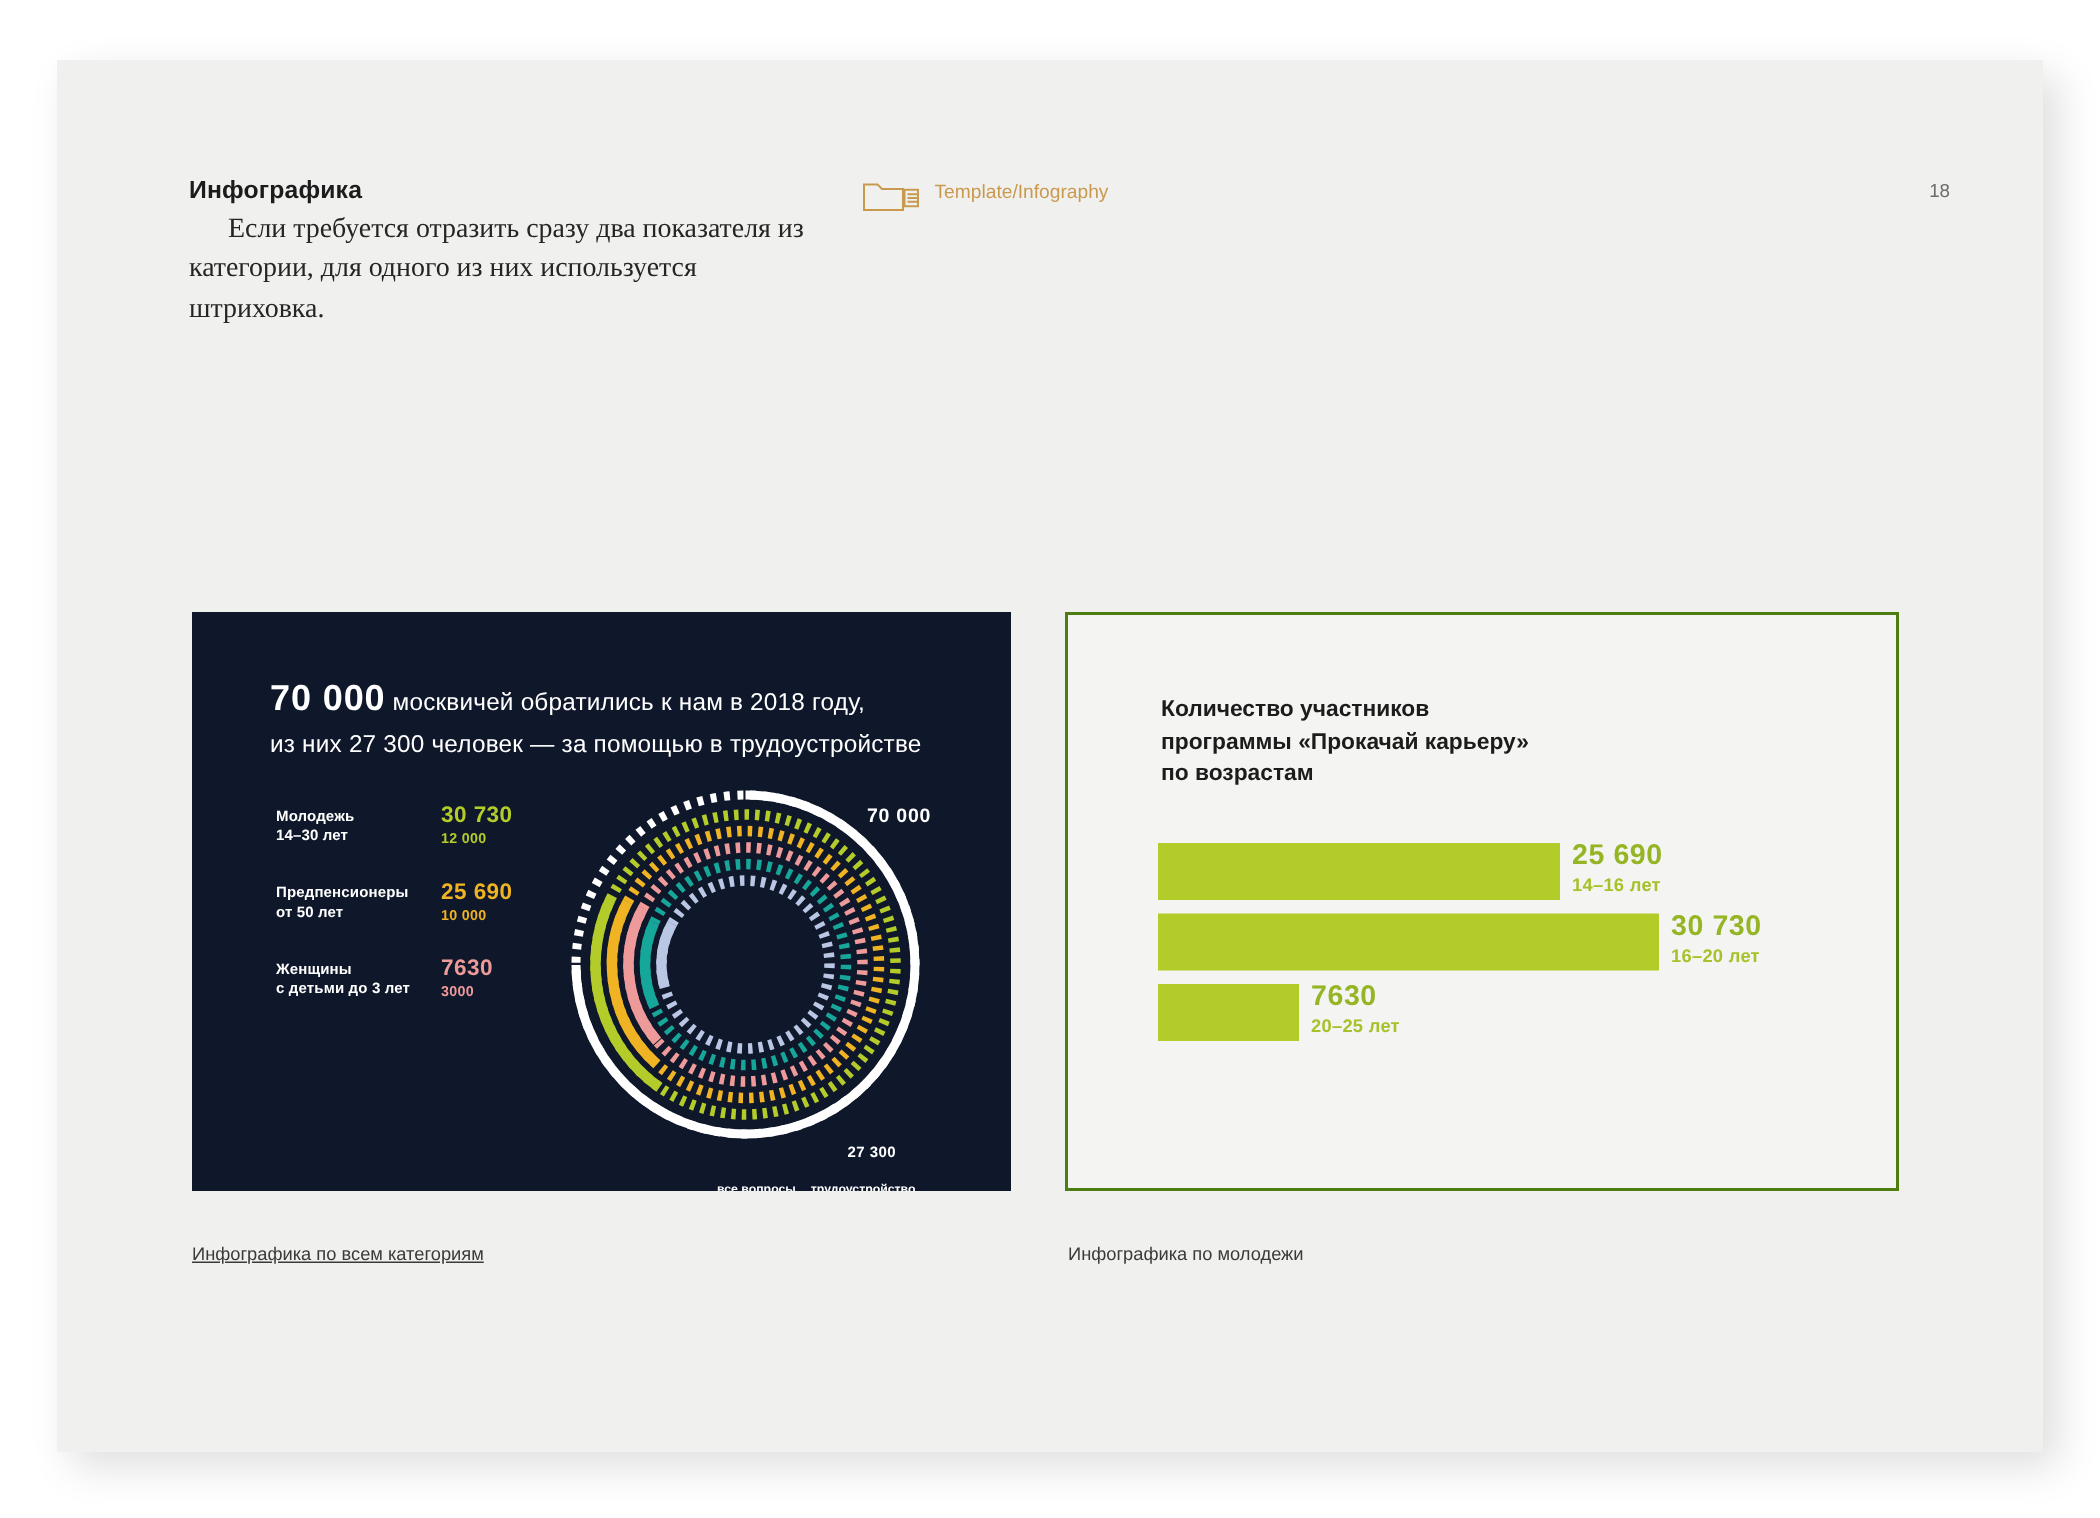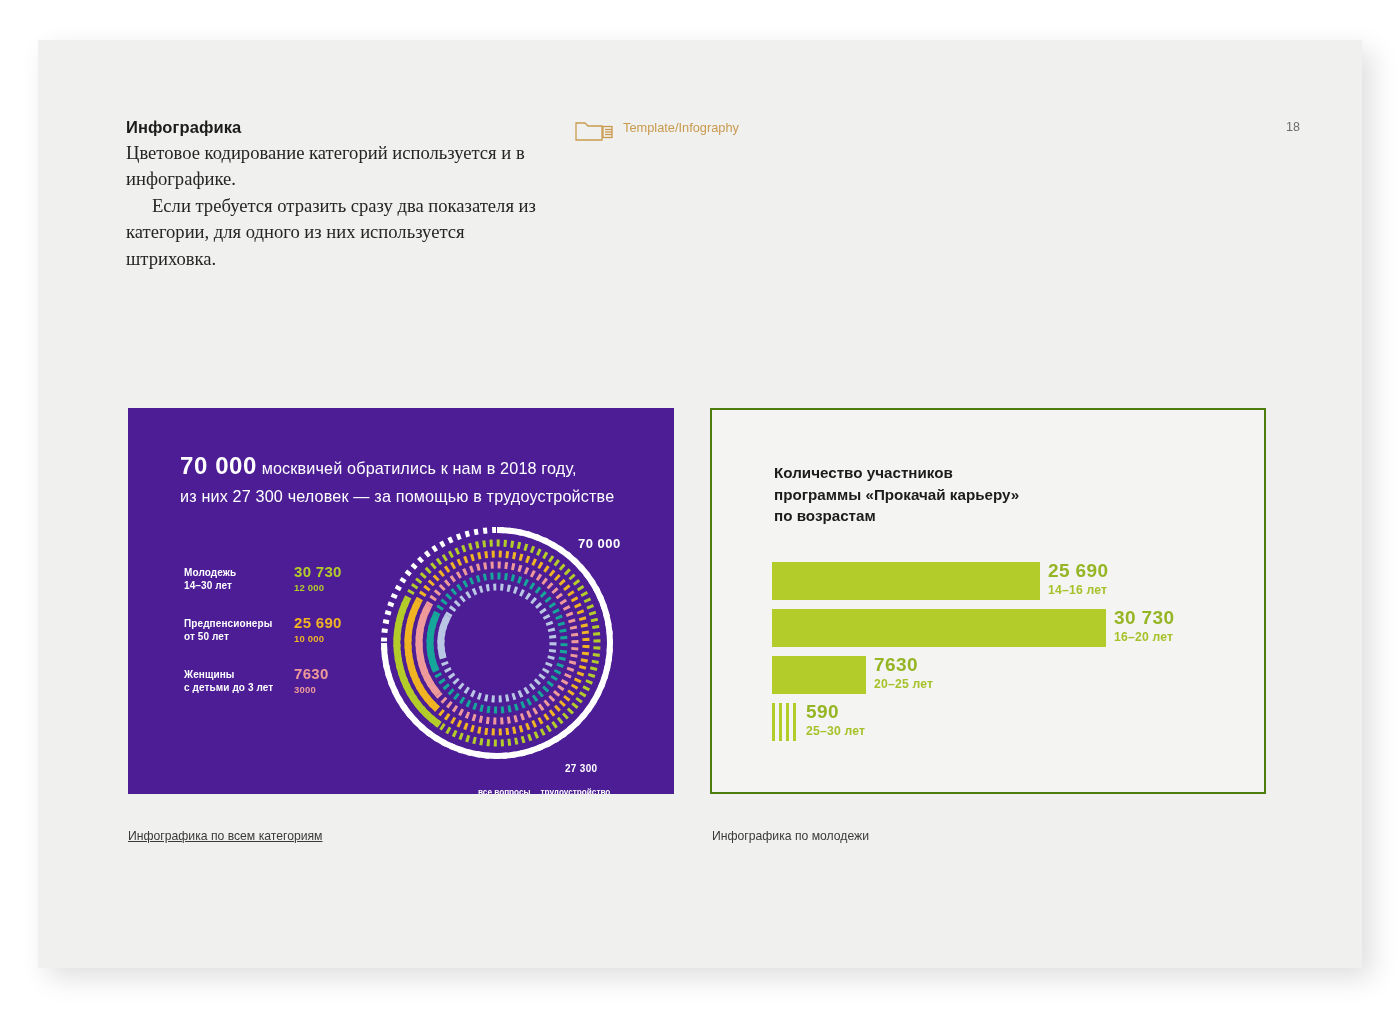--- a/index.html
+++ b/index.html
@@ -41,32 +41,32 @@
   .folder{width:40px;height:21px;position:relative;flex:none;}
   .pagenum{
     position:absolute;right:62px;top:80px;
     font-size:12.5px;color:#6d6d6d;
   }
 
   
   .blue{
     position:absolute;left:90px;top:368px;
     width:546px;height:386px;
-    background:#4c1d95;
+    background:#0f172a;
     overflow:hidden;
     text-decoration:underline;
   }
   .blue-head{
     position:absolute;left:52px;top:40px;width:460px;
     color:#ffffff;font-size:16.2px;line-height:1.5;
     letter-spacing:0.15px;
   }
   .blue-head b{font-size:24px;letter-spacing:0.6px;font-weight:bold;}
 
-  .legend{position:absolute;left:56px;top:128px;width:175px;margin-top:28px;}
+  .legend{position:absolute;left:56px;top:128px;width:175px;}
   .lg-row{height:51px;position:relative;}
   .lg-name{
     position:absolute;left:0;top:2px;width:116px;
     color:#ffffff;font-size:10px;line-height:1.32;font-weight:bold;
     letter-spacing:.1px;
   }
   .lg-big{
     position:absolute;left:110px;top:-1px;
     font-size:15px;font-weight:bold;letter-spacing:.3px;
   }
@@ -121,21 +121,20 @@
   .cap.b{left:674px;}
 </style>
 </head>
 <body>
 
 <div class="page">
 
   <div class="hdr-title">Инфографика</div>
 
   <div class="hdr-body">
-    <p>Цветовое кодирование категорий используется и в инфографике.</p>
     <p class="ind">Если требуется отразить сразу два показателя из категории, для одного из них используется штриховка.</p>
   </div>
 
   <div class="crumb">
     <span class="folder">
       <svg width="40" height="21" viewBox="0 0 40 21">
         <path d="M1 20 L1 3 L10 3 L13 6 L27 6 L27 20 Z" fill="none" stroke="#c99a4e" stroke-width="1.3"></path>
         <rect x="28" y="6.5" width="9" height="11" fill="none" stroke="#c99a4e" stroke-width="1.3"></rect>
         <line x1="30" y1="9.5" x2="37" y2="9.5" stroke="#c99a4e" stroke-width="1.3"></line>
         <line x1="30" y1="12" x2="37" y2="12" stroke="#c99a4e" stroke-width="1.3"></line>
@@ -239,26 +238,19 @@
           <div class="bar-age">16–20 лет</div>
         </div>
       </div>
       <div class="bar-row">
         <div class="bar" style="width:94px"></div>
         <div class="bar-lbl" style="left:102px">
           <div class="bar-val">7630</div>
           <div class="bar-age">20–25 лет</div>
         </div>
       </div>
-      <div class="bar-row">
-        <div class="bar hatch" style="width:25px"></div>
-        <div class="bar-lbl" style="left:34px">
-          <div class="bar-val">590</div>
-          <div class="bar-age">25–30 лет</div>
-        </div>
-      </div>
     </div>
   </div>
 
   <div class="cap a">Инфографика по всем категориям</div>
   <div class="cap b">Инфографика по молодежи</div>
 
 </div>
 
 </body></html>

